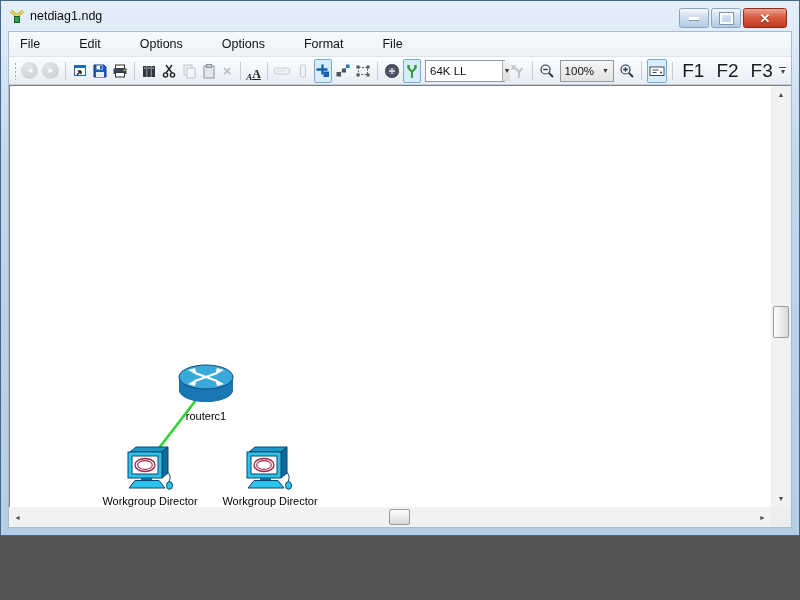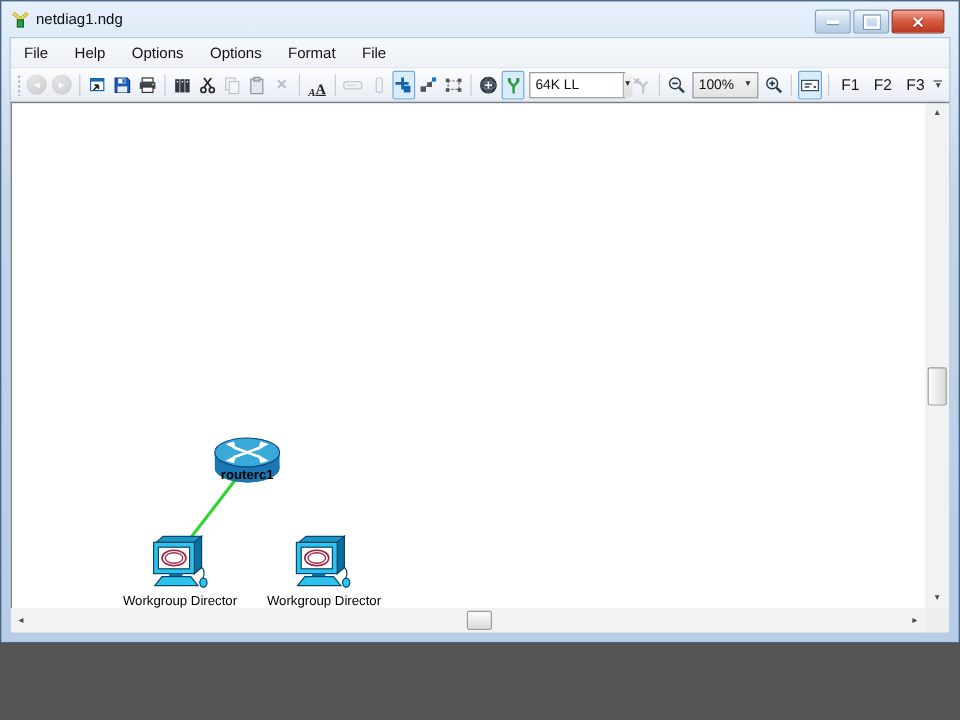--- a/index.html
+++ b/index.html
@@ -15,39 +15,39 @@
   .wbtn.mn,.wbtn.mx{width:28px;background:linear-gradient(#f5f9fd,#cfdeef 45%,#b5cbe4);border:1px solid #8aa4c0;}
   .wbtn.cl{width:42px;background:linear-gradient(#eda globally,#e89c8d);background:linear-gradient(#eca496,#d85d42 45%,#bd3a22);border:1px solid #8e2c18;}
   .mn i{display:block;width:10px;height:3px;background:#fff;box-shadow:0 1px 0 #7d96b2;}
   .mx i{display:block;width:9px;height:7px;border:2px solid #fff;box-shadow:0 0 0 1px #7d96b2;}
   .cl i{font-style:normal;color:#fff;font-weight:bold;font-size:13px;text-shadow:0 1px 1px #701c0c;}
   
   .client{position:absolute;left:7px;right:7px;top:30px;bottom:7px;display:flex;flex-direction:column;
           background:#f0f3f8;border:1px solid #a8bcd2;box-sizing:border-box;}
   
   .menubar{height:24px;display:flex;align-items:center;background:linear-gradient(#f6f9fc,#eef2f7);
-           border-bottom:1px solid #dde4ec;font-size:12.5px;color:#111;}
+           border-bottom:1px solid #dde4ec;font-size:12.5px;color:#111;gap:17px;}
   .menuitem{padding:3px 11px;cursor:default;}
   
   .toolbar{height:27px;display:flex;align-items:center;background:linear-gradient(#fcfdfe,#e8edf4);
            border-bottom:1px solid #c4cedb;padding:0 2px;white-space:nowrap;}
   .grip{width:4px;height:18px;margin:0 3px;background-image:radial-gradient(circle,#9aa8b8 35%,transparent 40%);background-size:4px 4px;}
   .tb{width:22px;height:22px;display:inline-flex;align-items:center;justify-content:center;border:1px solid transparent;border-radius:2px;margin:0 1px;cursor:default;}
   .tb.on{background:#d9ecfb;border-color:#74a9da;}
   .tb.dis{opacity:.55;}
   .sep{width:1px;height:18px;background:#c3ccd8;margin:0 4px;}
   .navcirc{width:17px;height:17px;border-radius:50%;background:radial-gradient(circle at 35% 30%,#d4d4d4,#aeaeae);
            color:#fff;font-size:8px;display:flex;align-items:center;justify-content:center;}
   .combo{height:20px;background:#fff;border:1px solid #8f98a4;display:inline-flex;align-items:center;font-size:11.5px;color:#111;margin:0 3px;}
   .combo .val{padding:0 4px;flex:1;}
   .combo .arr{width:15px;align-self:stretch;display:flex;align-items:center;justify-content:center;
               border-left:1px solid #aab2bc;background:linear-gradient(#f4f4f4,#dcdcdc);font-size:7px;color:#333;}
   .combo.linktype{width:78px;gap:32px;}
   .combo.zoom{width:54px;background:linear-gradient(#f7f7f7,#e2e2e2);text-align:center;}
-  .fbtn{font-size:13px;color:#1a1a1a;padding:2px 5px;margin:0 1px;}
+  .fbtn{font-size:19px;color:#1a1a1a;padding:2px 5px;margin:0 1px;}
   .overflow{margin-left:auto;width:14px;display:flex;flex-direction:column;align-items:center;font-size:7px;color:#444;line-height:4px;padding-right:2px;}
   .overflow b{display:block;width:7px;height:1px;background:#444;margin-bottom:2px;}
   
   .workarea{flex:1;display:flex;min-height:0;}
   .canvas{position:relative;flex:1;background:#fff;border-left:1px solid #7e7e7e;border-top:1px solid #7e7e7e;overflow:hidden;}
   .vscroll{width:20px;background:#f1f2f3;position:relative;border-top:1px solid #7e7e7e;}
   .hrow{height:20px;display:flex;}
   .hscroll{flex:1;background:#f1f2f3;position:relative;}
   .corner{width:20px;background:#ebedef;}
   .sarrow{position:absolute;width:20px;height:17px;display:flex;align-items:center;justify-content:center;font-size:7px;color:#4c4c4c;}
@@ -85,21 +85,21 @@
       <div class="wbtn cl">
           <i>✕</i>
         </div>
     </div>
   </div>
 
   <div class="client">
 
     <div class="menubar">
       <span class="menuitem">File</span>
-      <span class="menuitem">Help</span>
+      <span class="menuitem">Edit</span>
       <span class="menuitem">Options</span>
       <span class="menuitem">Options</span>
       <span class="menuitem">Format</span>
       <span class="menuitem">File</span>
     </div>
 
     <div class="toolbar">
       <span class="grip"></span>
 
       <span class="tb dis">
@@ -306,21 +306,21 @@
             <line x1="17" y1="19" x2="39" y2="11"></line>
             <line x1="17" y1="11" x2="39" y2="19"></line>
           </g>
           <g fill="#fff">
             <path d="M10 22 L19 17 L17 24 Z"></path>
               <path d="M46 8 L37 13 L39 6 Z"></path>
             <path d="M10 8 L19 13 L17 6 Z"></path>
               <path d="M46 22 L37 17 L39 24 Z"></path>
           </g>
         </svg>
-        <div class="devlabel" style="left:116px;top:304px;font-weight:bold;">routerc1</div>
+        <div class="devlabel" style="left:116px;top:324px;">routerc1</div>
 
         <svg class="device" style="left:115px;top:359px;" width="50" height="46" viewBox="0 0 50 46">
           <polygon points="5,7 11,2 43,2 37,7" fill="#1899c8" stroke="#0a4668"></polygon>
           <polygon points="37,7 43,2 43,28 37,33" fill="#0c6e9e" stroke="#0a4668"></polygon>
           <path d="M44 37 q3 -7 -2 -10" stroke="#0a4668" fill="none"></path>
           <rect x="3" y="7" width="34" height="26" fill="#2cc4ee" stroke="#0a4668"></rect>
           <rect x="7" y="11" width="26" height="18" fill="#fdfdfd" stroke="#0a4668"></rect>
           <ellipse cx="20" cy="20" rx="10" ry="6.5" fill="none" stroke="#a02448" stroke-width="1.3"></ellipse>
           <ellipse cx="20" cy="20" rx="7.3" ry="4.4" fill="none" stroke="#a02448" stroke-width="1.1"></ellipse>
           <rect x="16" y="33" width="11" height="2.5" fill="#0c6e9e"></rect>

